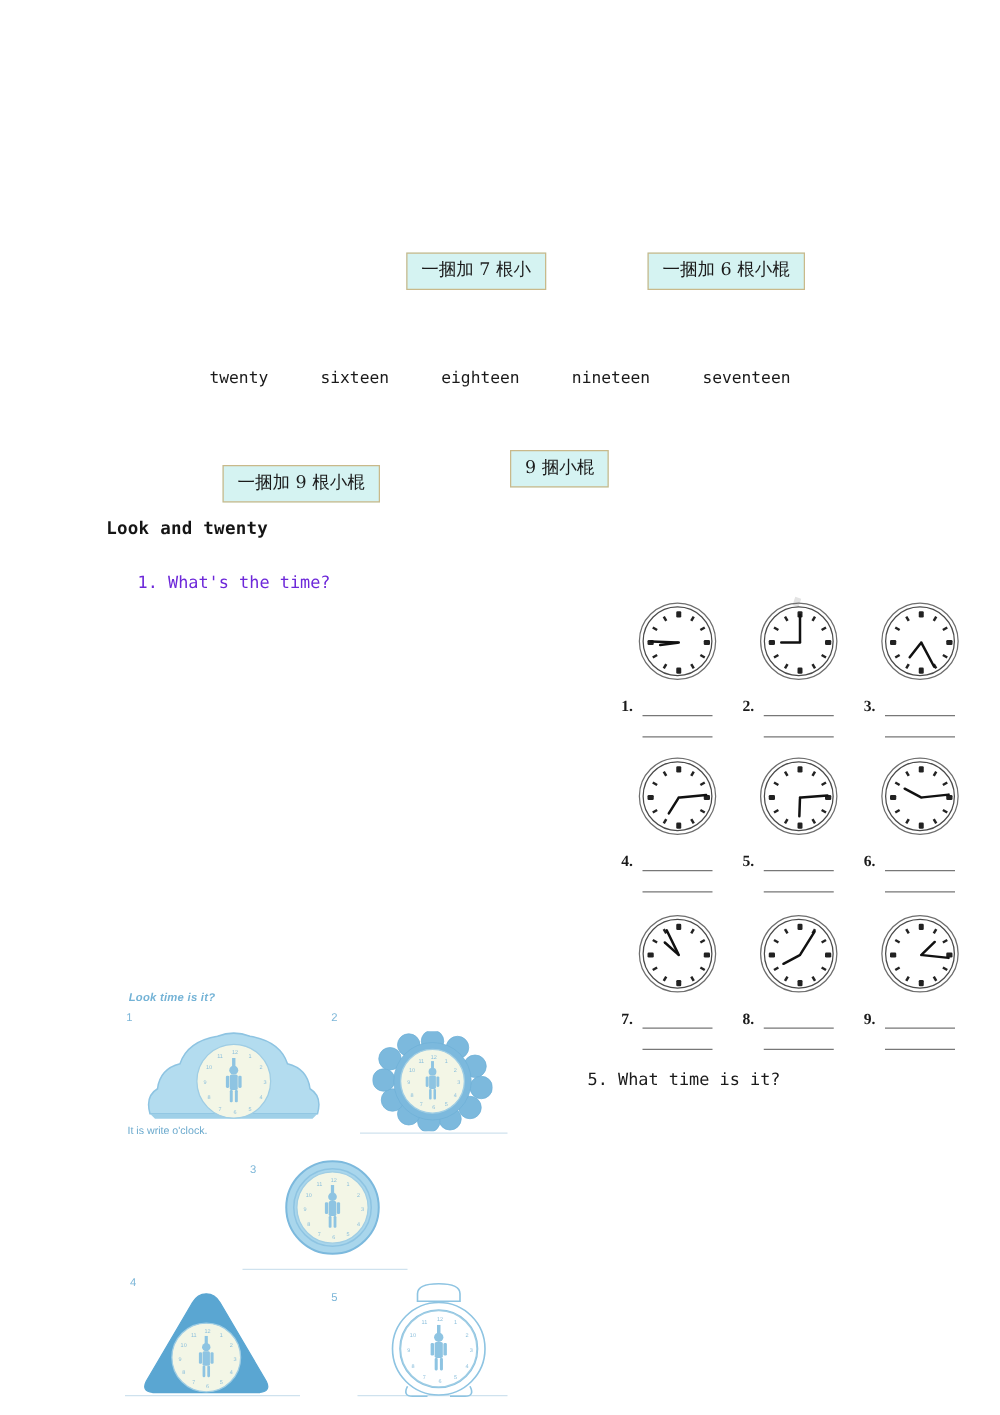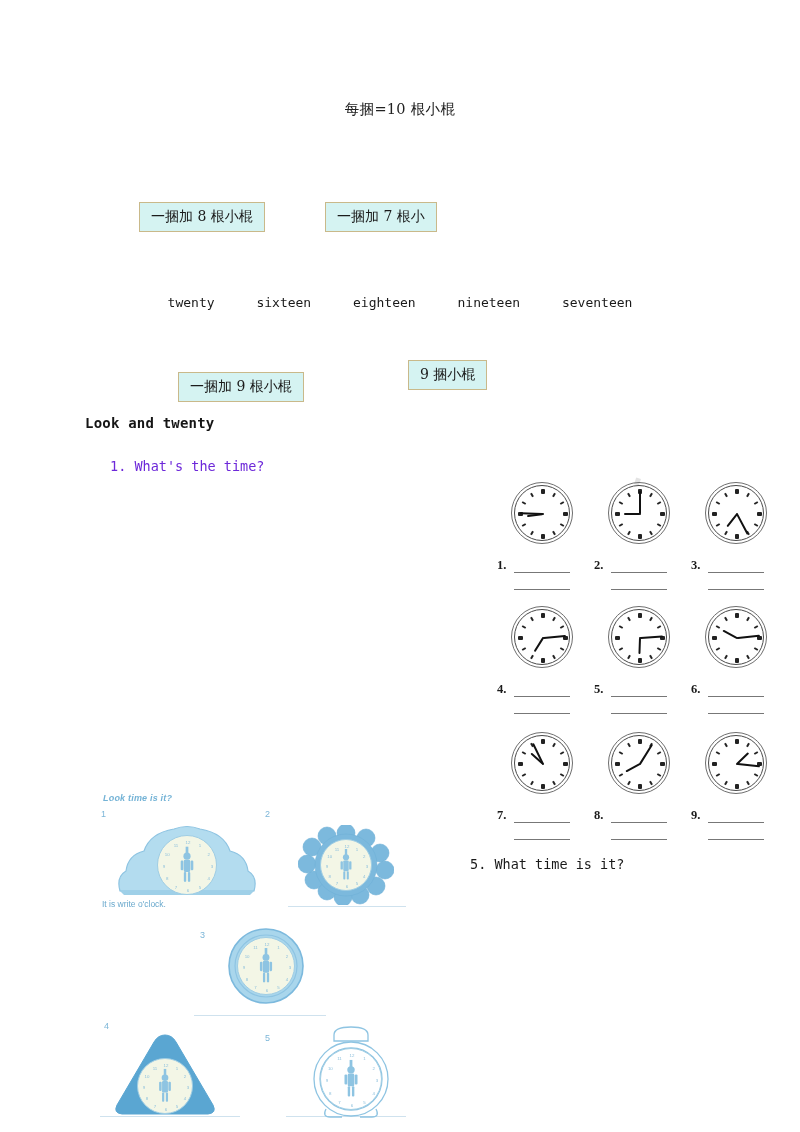--- a/index.html
+++ b/index.html
@@ -254,24 +254,23 @@
     color: #8bbfdc;
     transform: translate(-50%, -50%);
     white-space: nowrap;
   }
 </style>
 </head>
 <body>
 
 <div class="page">
 
-  <div class="cn-header">每捆=10 根小棍</div>
-
-  <div class="cnbox box-r1a">一捆加 8 根小棍</div>
+
   <div class="cnbox box-r1b">一捆加 7 根小</div>
+  <div class="cnbox box-r1c">一捆加 6 根小棍</div>
 
   <div class="wordrow">
     <span>twenty</span>
     <span>sixteen</span>
     <span>eighteen</span>
     <span>nineteen</span>
     <span>seventeen</span>
   </div>
 
   <div class="cnbox box-r2a">一捆加 9 根小棍</div>

